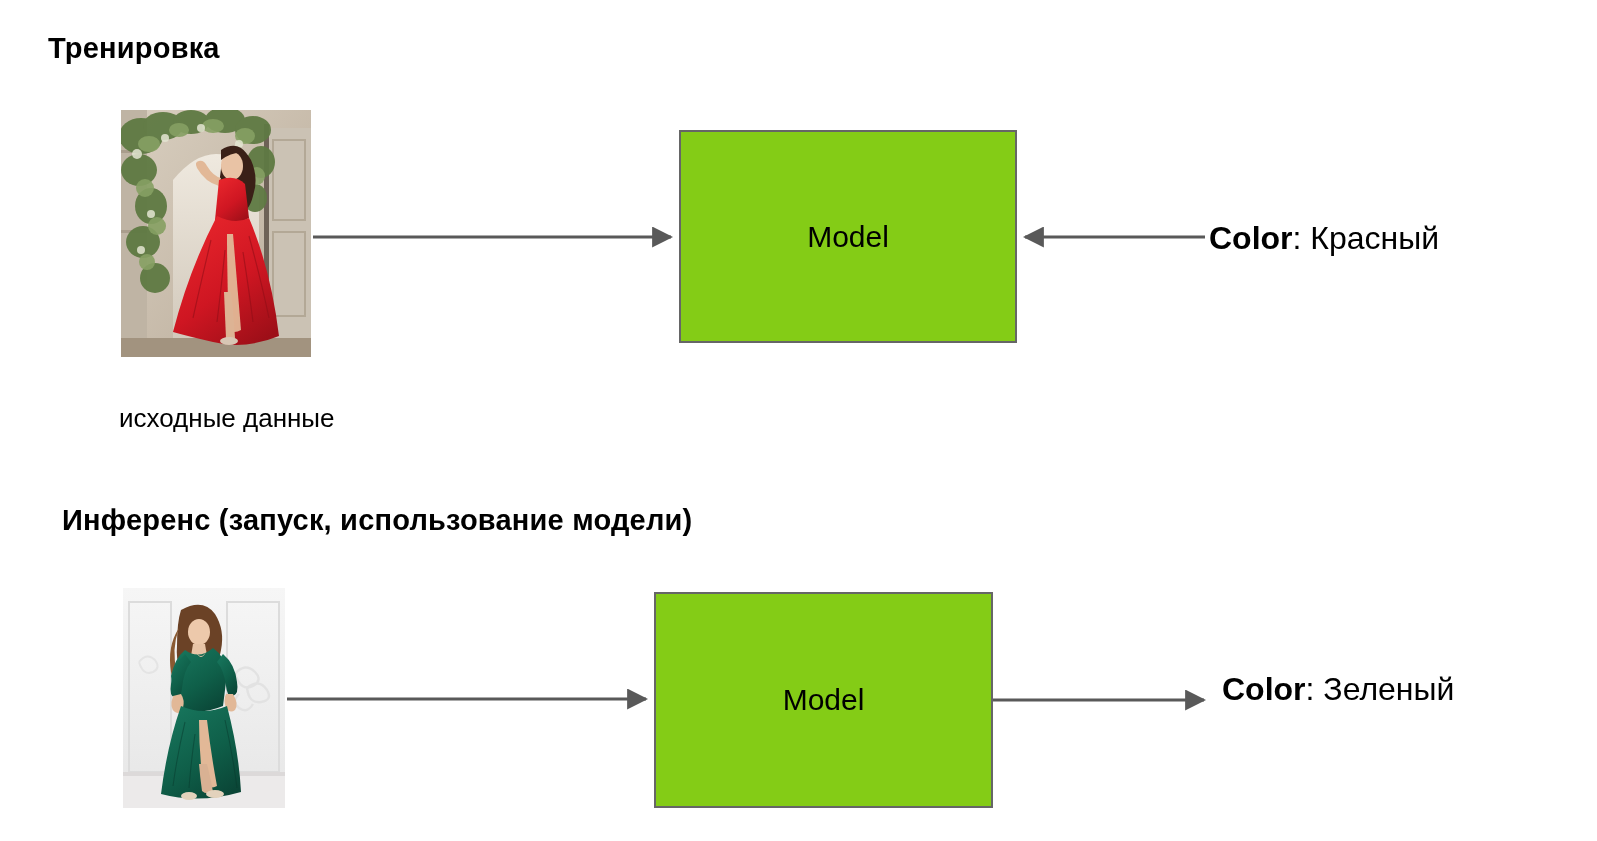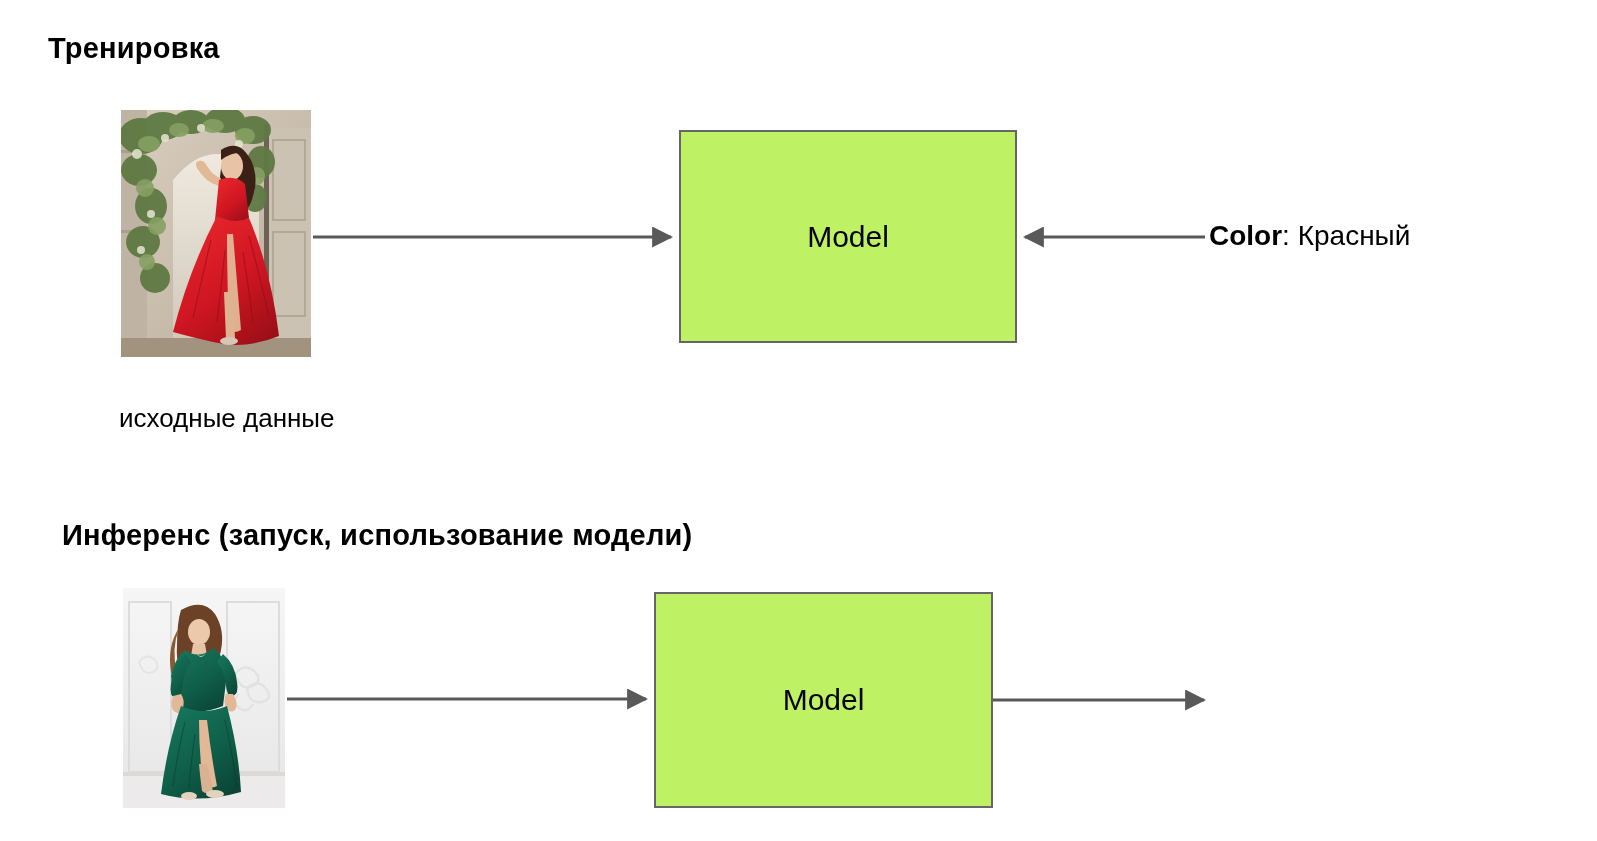--- a/index.html
+++ b/index.html
@@ -23,32 +23,32 @@
   }
   .section-title {
     position: absolute;
     font-size: 29px;
     font-weight: bold;
     letter-spacing: 0.2px;
     white-space: nowrap;
     color: #000;
   }
   #title-training { left: 48px; top: 32px; }
-  #title-inference { left: 62px; top: 504px; margin-top: 15px; }
+  #title-inference { left: 62px; top: 504px; }
 
   .photo {
     position: absolute;
     display: block;
   }
   #photo-red   { left: 121px; top: 110px; width: 190px; height: 247px; }
   #photo-green { left: 123px; top: 588px; width: 162px; height: 220px; }
 
   .model-box {
     position: absolute;
-    background: #bef264;
+    background: #84cc16;
     border: 2px solid #666666;
     box-sizing: border-box;
   }
   #model-box-training  { left: 679px; top: 130px; width: 338px; height: 213px; }
   #model-box-inference { left: 654px; top: 592px; width: 339px; height: 216px; }
   .model-label {
     position: absolute;
     left: 0; right: 0; top: 50%;
     transform: translateY(-50%);
     text-align: center;
@@ -69,21 +69,21 @@
     position: absolute;
     font-size: 26px;
     white-space: nowrap;
     color: #000;
   }
   #caption-input  { left: 119px; top: 403px; }
   #caption-answer { left: 1120px; top: 403px; }
 
   .io-label {
     position: absolute;
-    font-size: 28px;
+    font-size: 32px;
     white-space: nowrap;
     color: #000;
   }
   #label-color-red   { left: 1209px; top: 220px; }
   #label-color-green { left: 1222px; top: 671px; }
   .io-key { font-weight: bold; }
 </style>
 </head>
 <body>
 
@@ -259,20 +259,23 @@
         <path d="M102 132 q8 36 12 68"></path>
         <path d="M72 146 q-4 28 -6 54"></path>
       </g>
     </g>
   </svg>
 
   <div class="model-box" id="model-box-inference">
     <div class="model-label">Model</div>
   </div>
 
+  <div class="io-label" id="label-color-green">
+    <span class="io-key">Color</span><span>: </span><span>Зеленый</span>
+  </div>
 
   <svg class="arrow-layer" viewBox="0 0 1597 841" aria-hidden="true">
     <defs>
       <marker id="arrowR" viewBox="0 0 10 10" refX="9" refY="5" markerWidth="7" markerHeight="7" orient="auto-start-reverse">
         <path d="M 0 0 L 10 5 L 0 10 z" fill="#595959"></path>
       </marker>
       <marker id="arrowL" viewBox="0 0 10 10" refX="9" refY="5" markerWidth="7" markerHeight="7" orient="auto-start-reverse">
         <path d="M 0 0 L 10 5 L 0 10 z" fill="#595959"></path>
       </marker>
     </defs>

